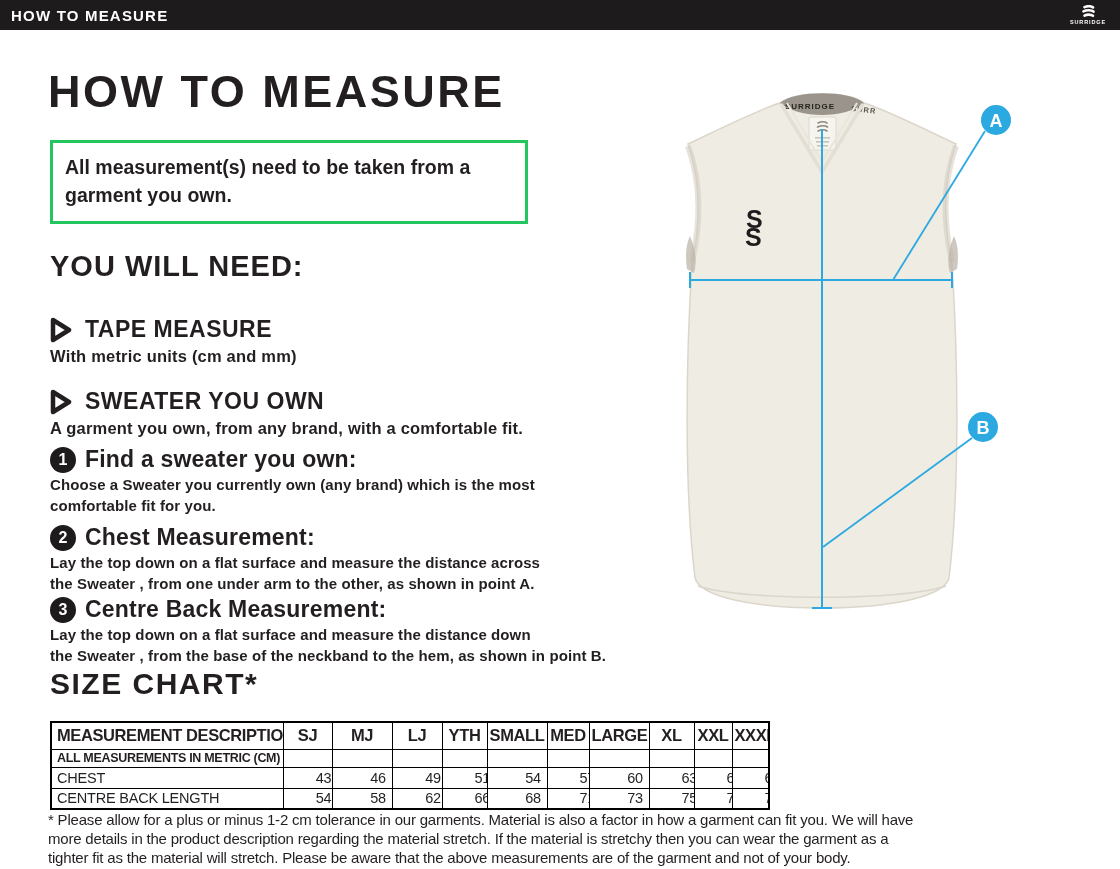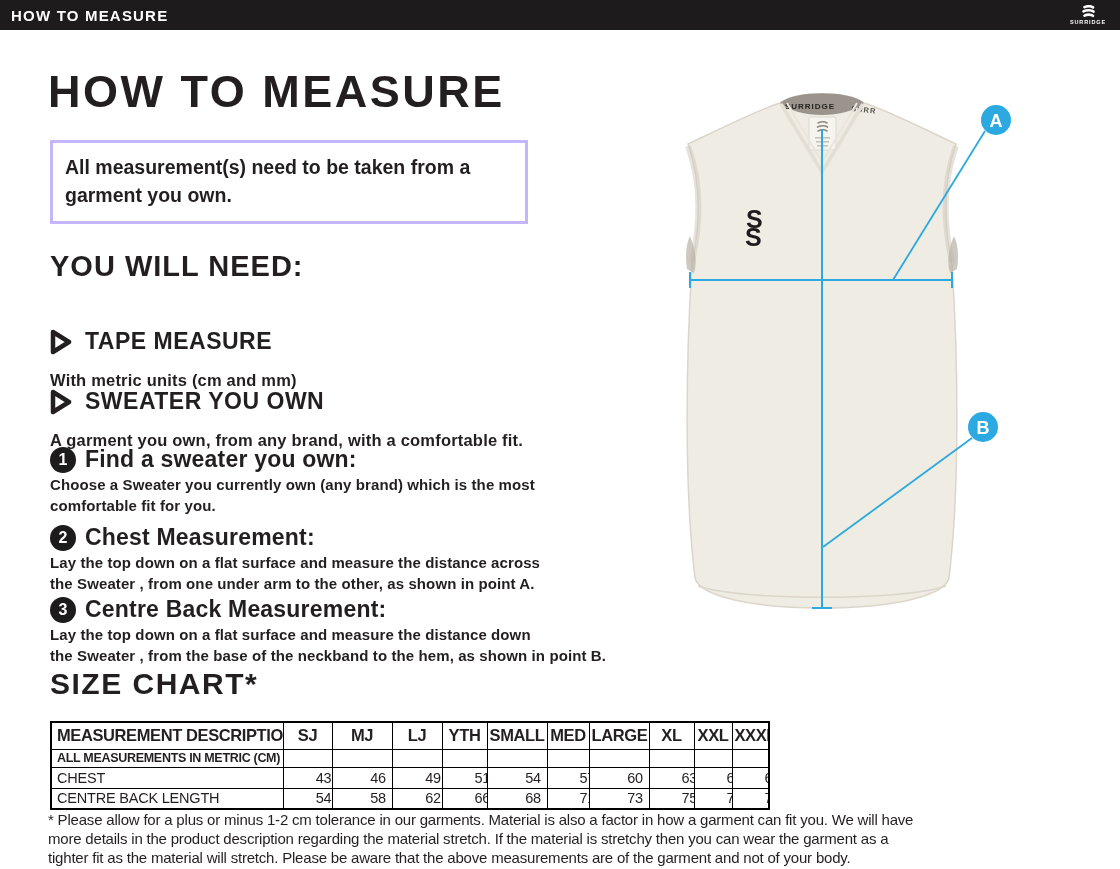--- a/index.html
+++ b/index.html
@@ -12,29 +12,29 @@
   .topbar-title { color:#fff; font-size:15px; font-weight:bold; letter-spacing:1.2px;
                   padding-left:11px; }
   .brand { position:absolute; right:6px; top:1px; width:52px; height:28px;
            display:flex; flex-direction:column; align-items:center; justify-content:center; }
   .brand-text { color:#fff; font-size:5.5px; font-weight:bold; letter-spacing:0.9px; margin-top:1px; }
 
   
   h1.page-title { position:absolute; left:48px; top:66px; font-size:45px; font-weight:bold;
                   letter-spacing:2.5px; color:#231F20; }
   .notice { position:absolute; left:50px; top:140px; width:478px; min-height:84px;
-            border:3px solid #c4b5fd; padding:11px 12px; font-size:19.5px; font-weight:bold;
+            border:3px solid #22c55e; padding:11px 12px; font-size:19.5px; font-weight:bold;
             line-height:1.42; white-space:pre-line; }
   h2.need-heading { position:absolute; left:50px; top:250px; font-size:29px; font-weight:bold;
                     letter-spacing:1px; }
   .need-item { position:absolute; left:50px; }
   .need-item .row { display:flex; align-items:center; gap:13px; }
   .need-title { font-size:23px; font-weight:bold; letter-spacing:0.5px; }
-  .need-desc { font-size:16.5px; font-weight:bold; margin-top:16px; letter-spacing:0.2px; }
-  #need-1 { top:328px; }
+  .need-desc { font-size:16.5px; font-weight:bold; margin-top:4px; letter-spacing:0.2px; }
+  #need-1 { top:316px; }
   #need-2 { top:388px; }
 
   .step { position:absolute; left:50px; width:648px; }
   #step-1 { top:446px; } #step-2 { top:524px; } #step-3 { top:596px; }
   .step-head { display:flex; align-items:center; gap:9px; }
   .step-num { width:26px; height:26px; border-radius:50%; background:#1E1B1C; color:#fff;
               font-size:16px; font-weight:bold; display:flex; align-items:center;
               justify-content:center; flex:0 0 26px; }
   .step-title { font-size:23px; font-weight:bold; letter-spacing:0.2px; }
   .step-desc { font-size:15px; font-weight:bold; line-height:1.42; margin-top:1px;

